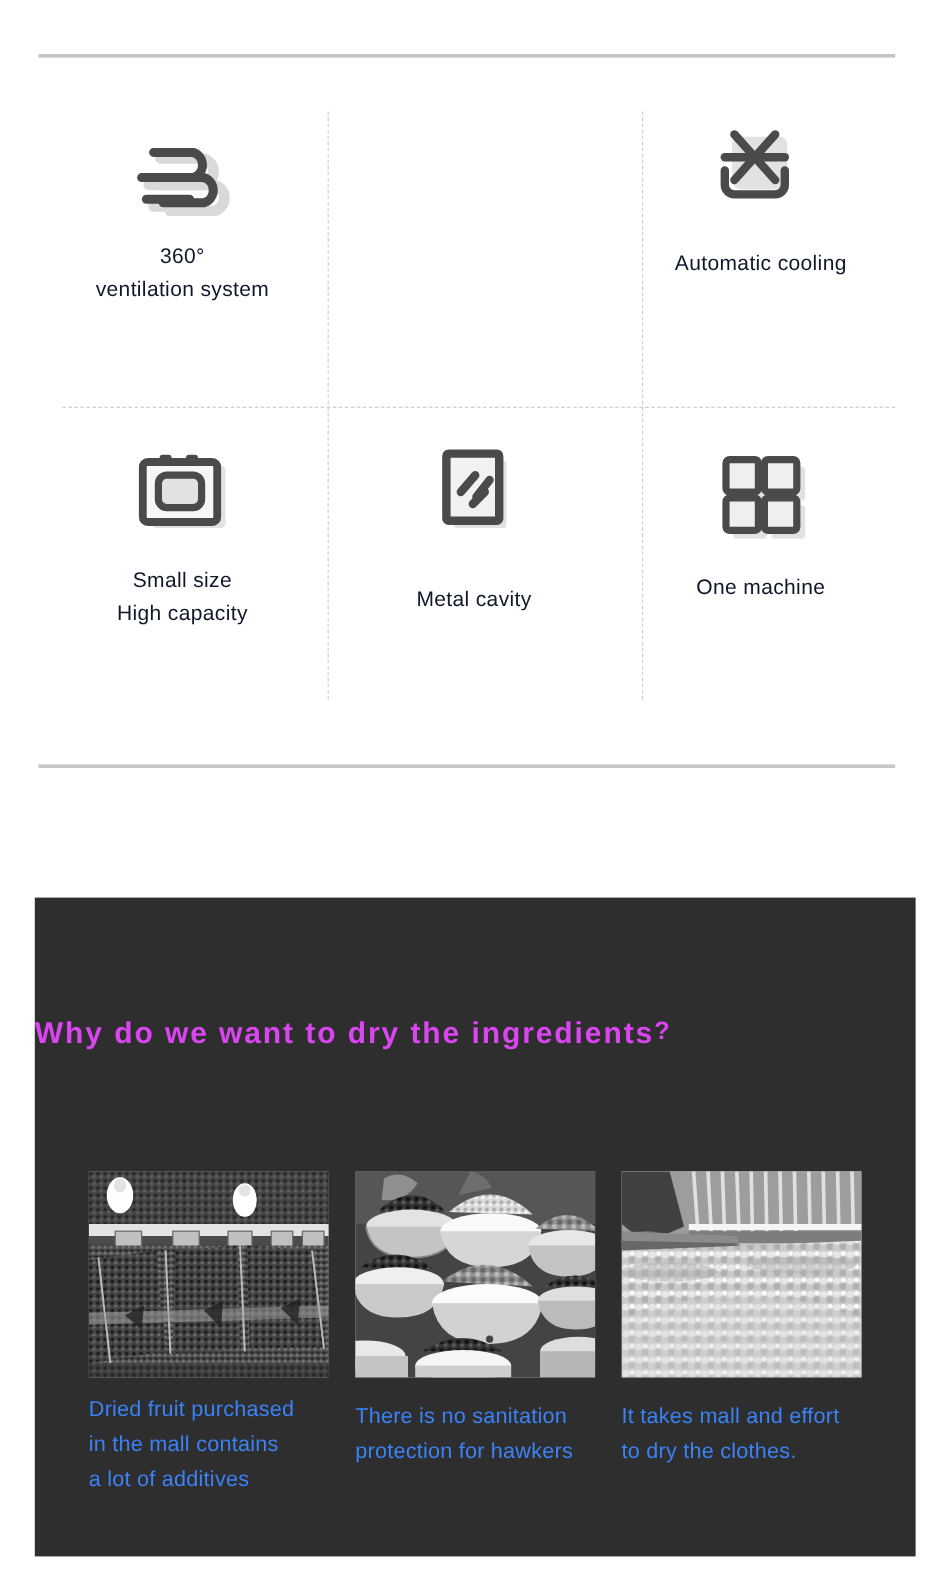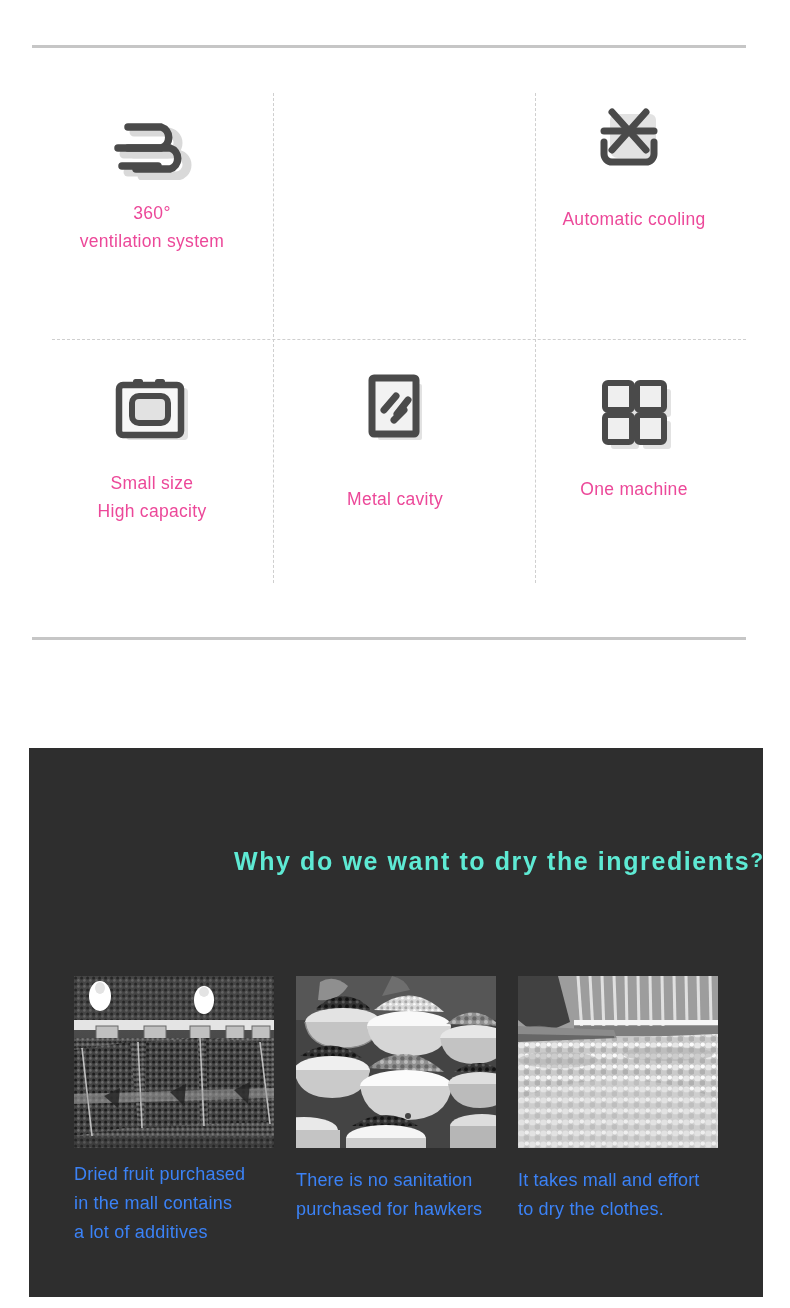--- a/index.html
+++ b/index.html
@@ -49,39 +49,39 @@
 
   .icon-wrap {
     width:110px; height:92px;
     display:flex; align-items:center; justify-content:center;
     margin-bottom:12px;
   }
   .icon-wrap svg { display:block; }
 
   .cell-label {
     text-align:center;
-    color:#ec4899;
+    color:#0f172a;
     font-size:17.5px;
     line-height:1.62;
     letter-spacing:0.3px;
     white-space:pre-line;
   }
   .cell.c2 .icon-wrap { margin-bottom:18px; }
   .cell.c5 .icon-wrap { margin-bottom:18px; }
 
   
   .dark-panel {
     position:absolute; left:29px; top:748px;
     width:734px; height:549px;
     background:#2e2e2e;
   }
   .panel-title {
     position:absolute; left:0; right:0; top:99px;
-    text-align:right;
-    color:#5eead4;
+    text-align:left;
+    color:#d946ef;
     font-size:25px;
     font-weight:bold;
     letter-spacing:1.6px;
   }
   .panel-title .qmark {
     font-size:21px;
     vertical-align:12%;
     letter-spacing:0;
   }
 
@@ -347,21 +347,21 @@
               <ellipse cx="8" cy="154" rx="34" ry="13" fill="#dedede"></ellipse>
               <rect x="-28" y="154" width="72" height="20" fill="#bdbdbd"></rect>
             </g>
             <g>
               <ellipse cx="186" cy="150" rx="32" ry="12" fill="#d3d3d3"></ellipse>
               <rect x="154" y="150" width="70" height="24" fill="#b0b0b0"></rect>
             </g>
           </svg>
         </div>
         <div class="caption">There is no sanitation
-purchased for hawkers</div>
+protection for hawkers</div>
       </div>
 
       <div class="photo-col p3">
         <div class="photo">
           <svg viewBox="0 0 200 172" preserveAspectRatio="none">
             <defs>
               <pattern id="pot" width="11" height="11" patternUnits="userSpaceOnUse">
                 <rect width="11" height="11" fill="#c2c2c2"></rect>
                 <ellipse cx="3.4" cy="3.4" rx="3.2" ry="2.9" fill="#dcdcdc"></ellipse>
                 <ellipse cx="8.6" cy="8" rx="3" ry="2.7" fill="#ababab"></ellipse>

